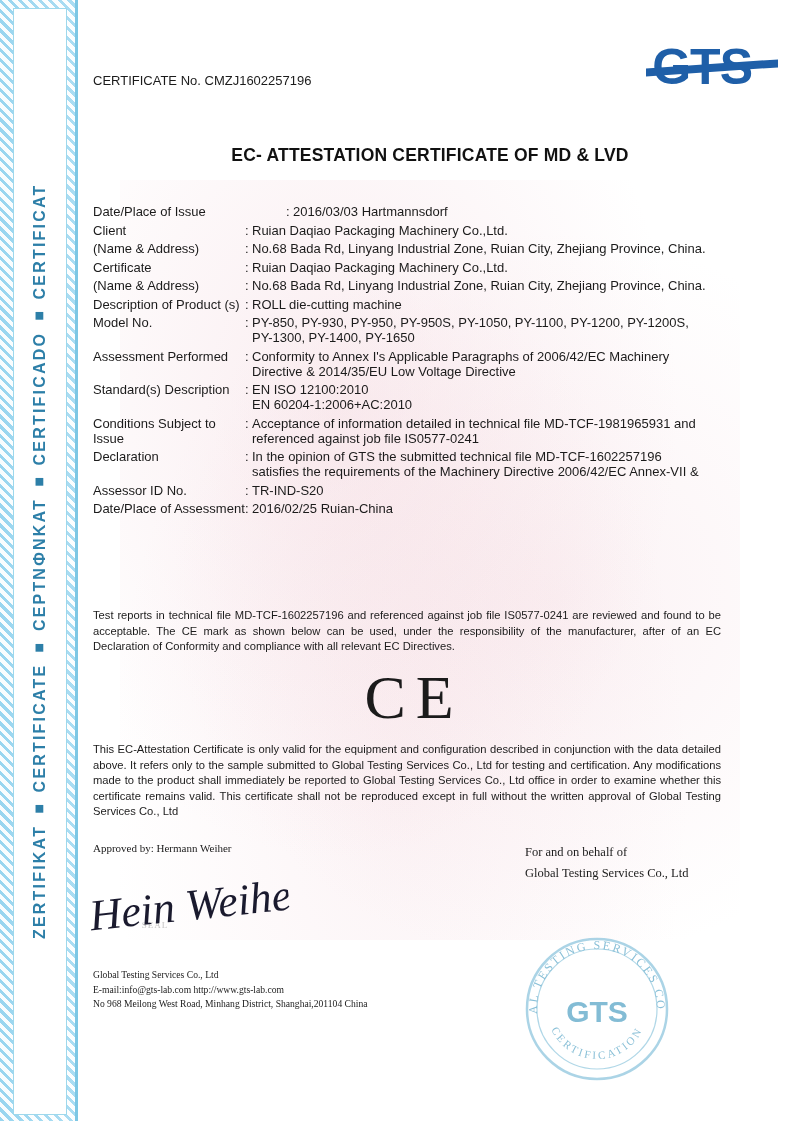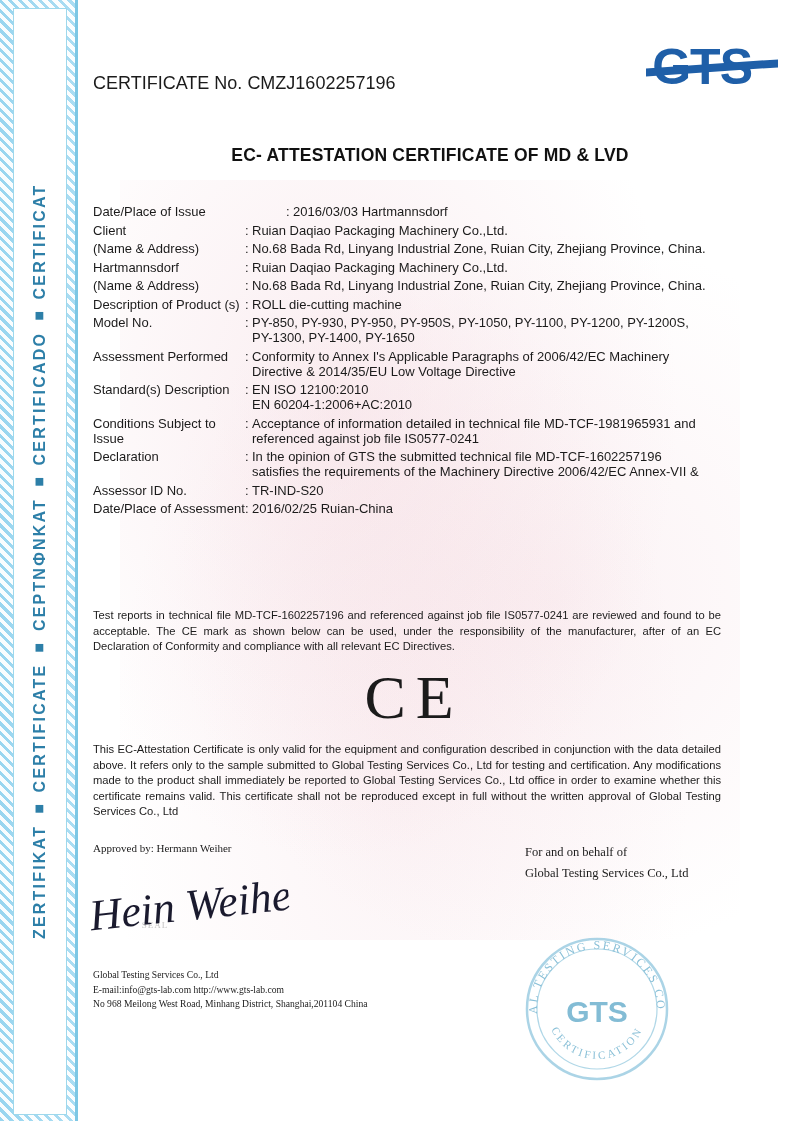--- a/index.html
+++ b/index.html
@@ -98,21 +98,21 @@
     top: 26px;
     width: 132px;
     height: 8px;
     background: #1f5fa8;
     transform: skewY(-4deg);
   }
 
   .cert-no {
     position: absolute;
     left: 93px; top: 73px;
-    font-size: 18px;
+    font-size: 13px;
     color: #1b1b1b;
   }
 
   .title {
     position: absolute;
     left: 0; top: 145px;
     width: 800px;
     padding-left: 60px;
     box-sizing: border-box;
     text-align: center;
@@ -276,21 +276,21 @@
           <span class="cont" style="padding-left: 0px;"><span class="colon">:</span><span>Ruian Daqiao Packaging Machinery Co.,Ltd.</span></span>
         </div>
       </div>
       <div class="drow">
         <div class="dlabel">(Name &amp; Address)</div>
         <div class="dvalue">
           <span class="cont" style="padding-left: 0px;"><span class="colon">:</span><span>No.68 Bada Rd, Linyang Industrial Zone, Ruian City, Zhejiang Province, China.</span></span>
         </div>
       </div>
       <div class="drow">
-        <div class="dlabel">Hartmannsdorf</div>
+        <div class="dlabel">Certificate</div>
         <div class="dvalue">
           <span class="cont" style="padding-left: 0px;"><span class="colon">:</span><span>Ruian Daqiao Packaging Machinery Co.,Ltd.</span></span>
         </div>
       </div>
       <div class="drow">
         <div class="dlabel">(Name &amp; Address)</div>
         <div class="dvalue">
           <span class="cont" style="padding-left: 0px;"><span class="colon">:</span><span>No.68 Bada Rd, Linyang Industrial Zone, Ruian City, Zhejiang Province, China.</span></span>
         </div>
       </div>

